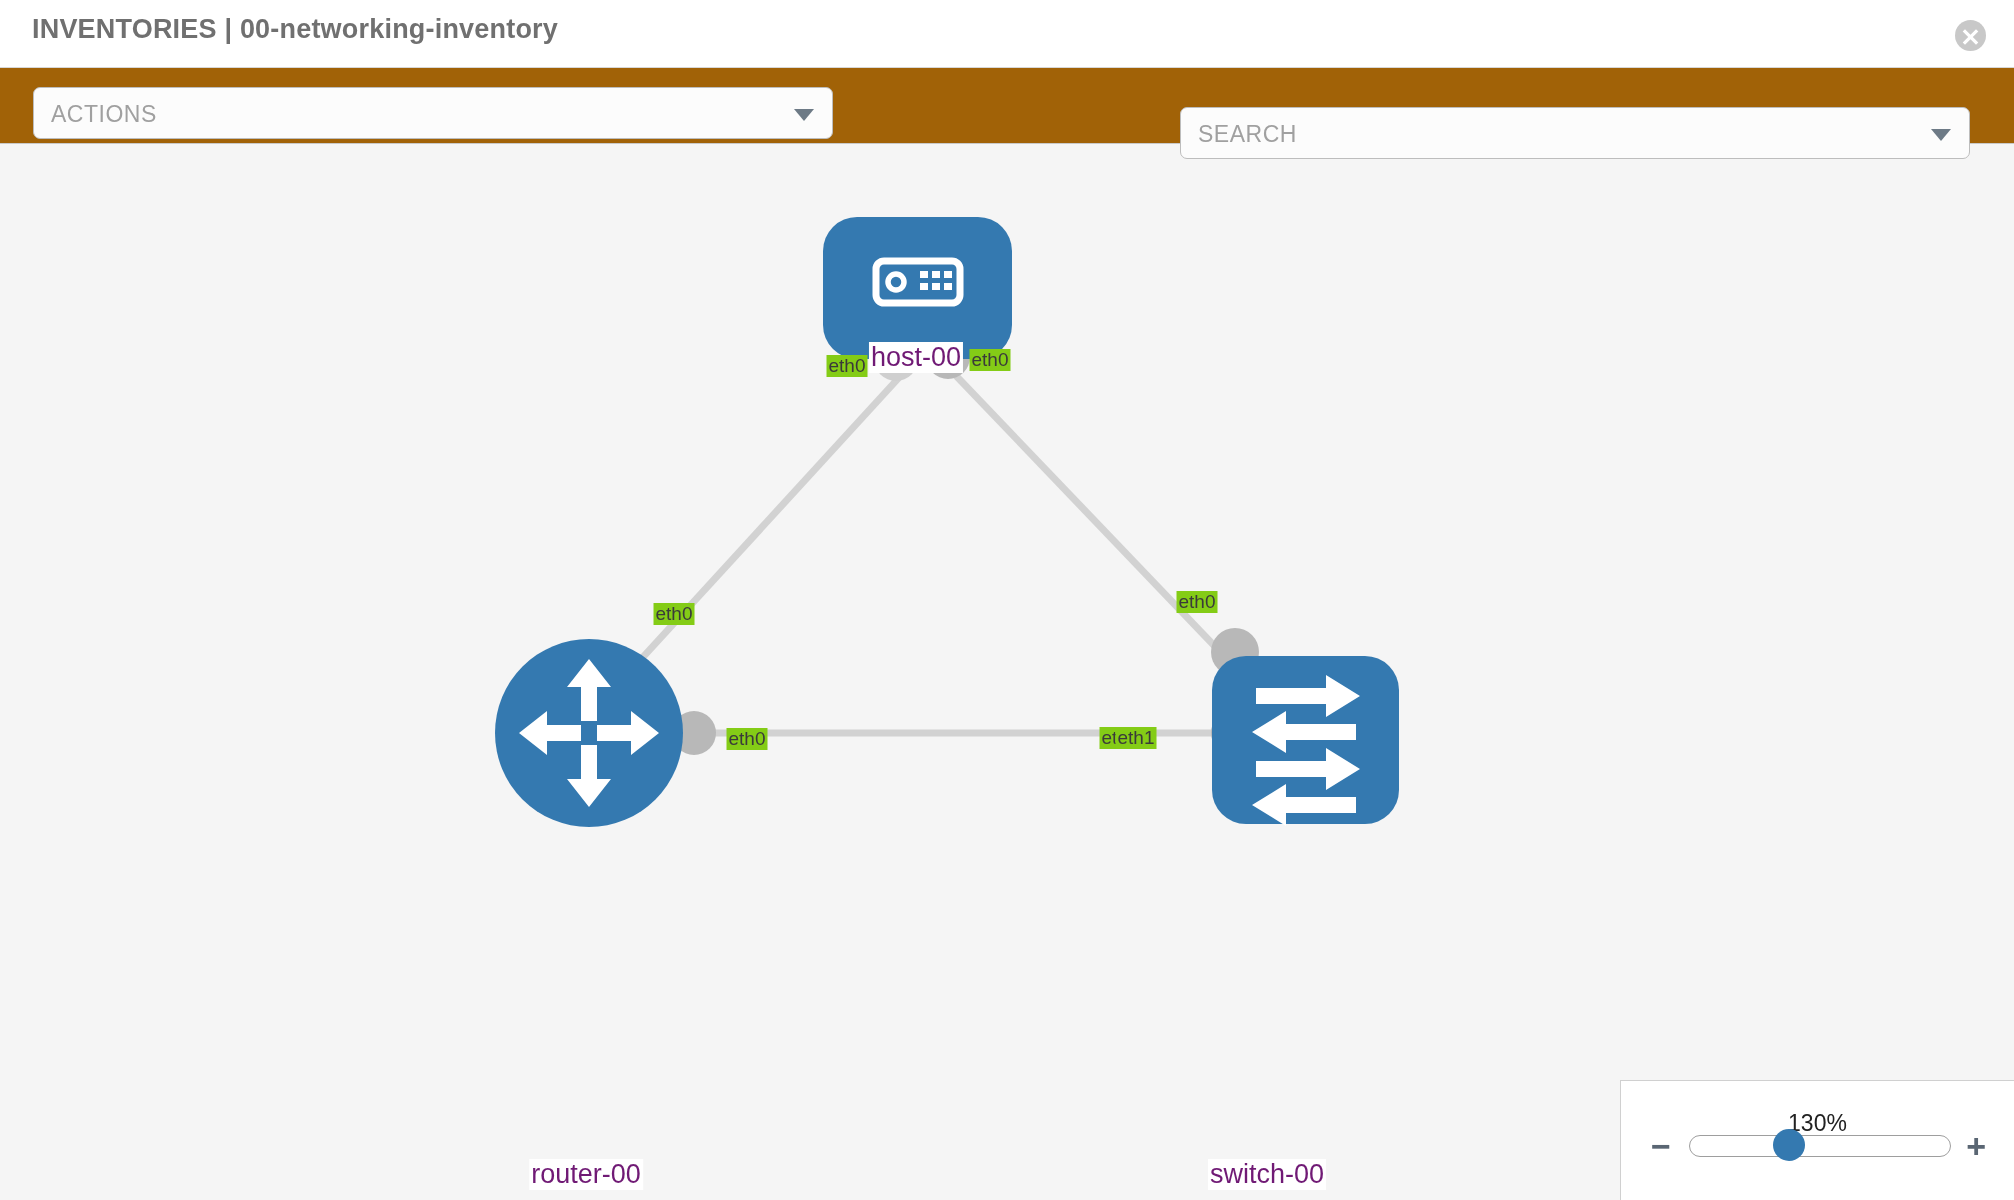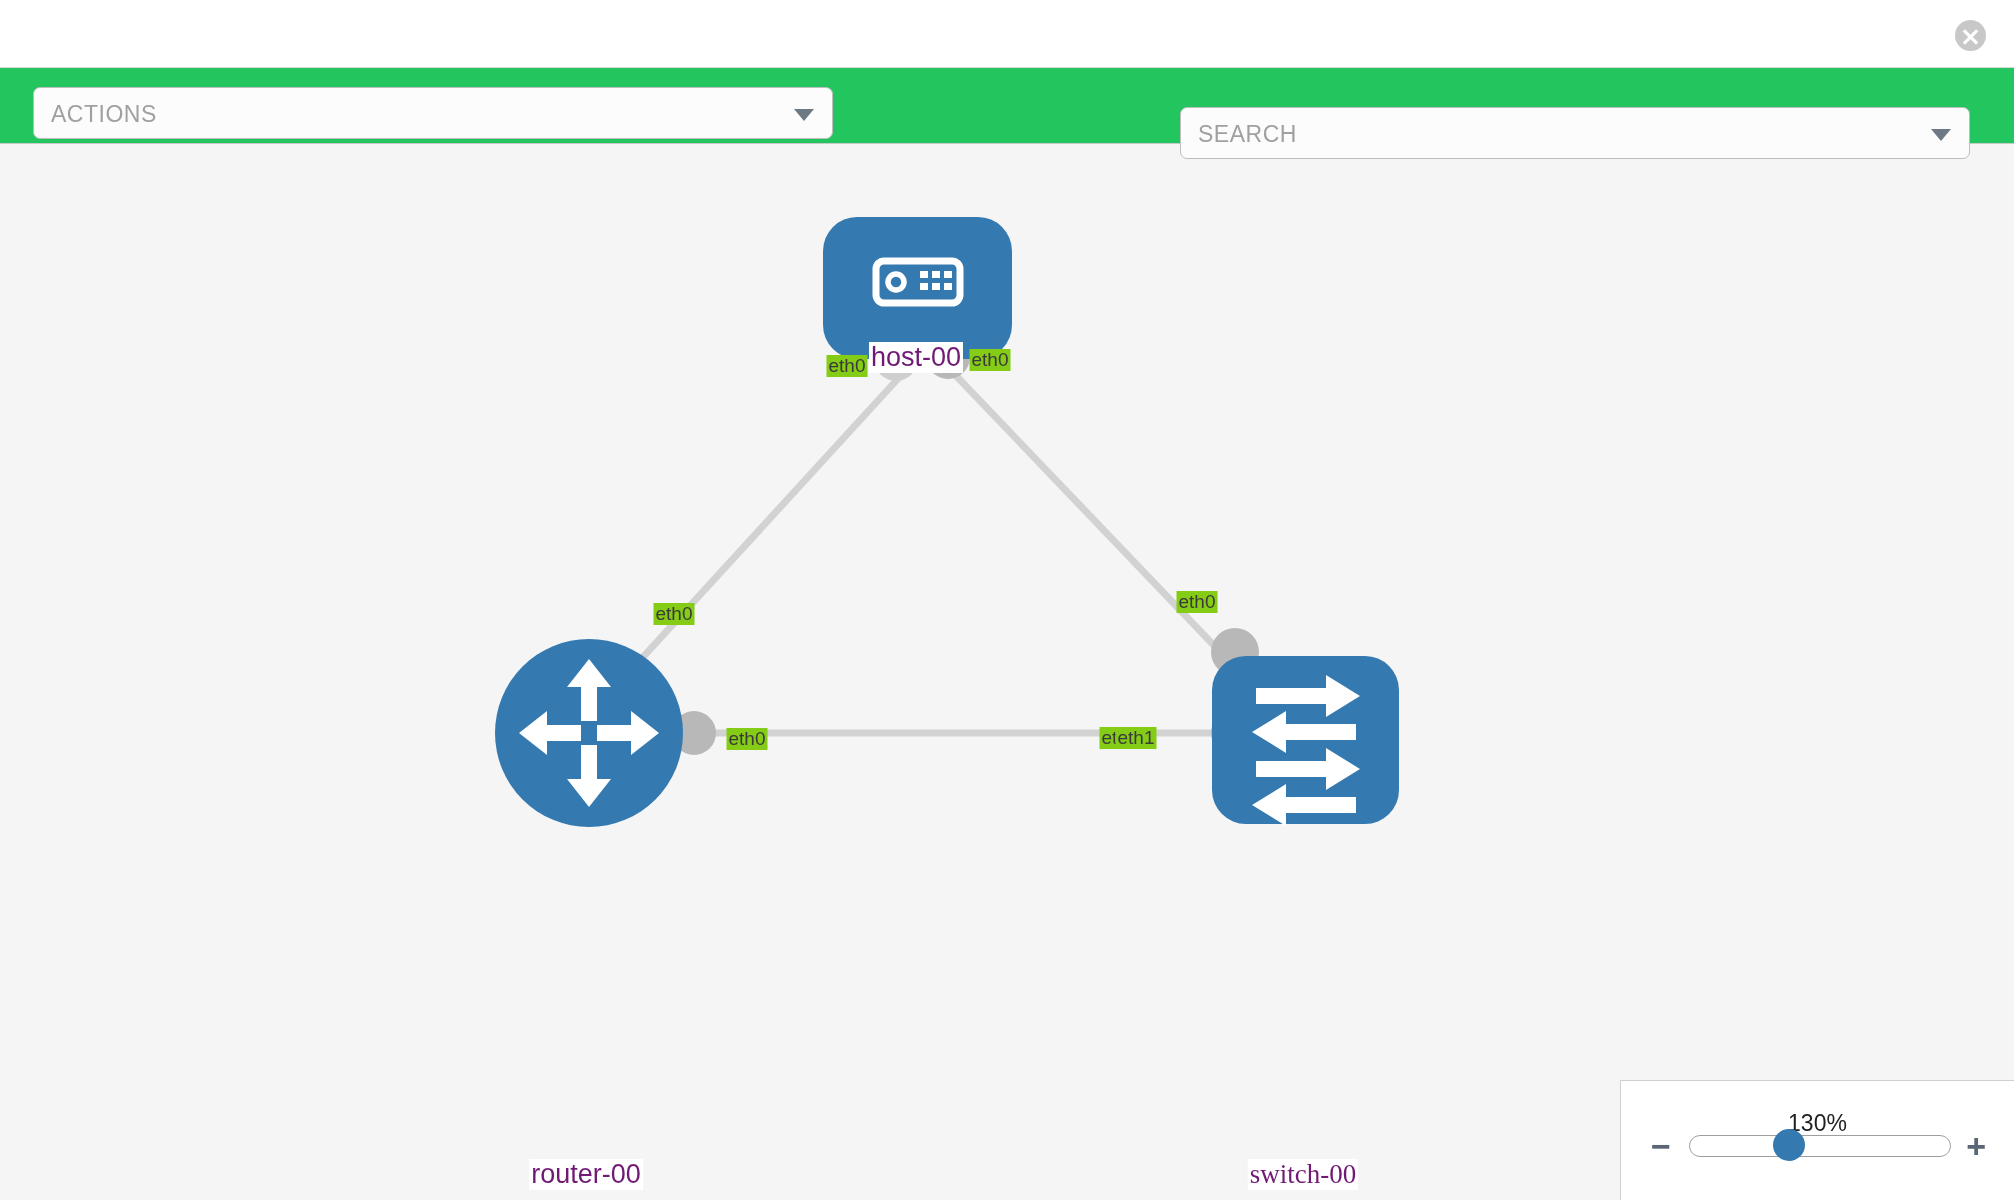--- a/index.html
+++ b/index.html
@@ -49,21 +49,21 @@
     cursor: pointer;
   }
   .close-btn svg { display: block; }
 
   
   .toolbar {
     position: absolute;
     top: 68px; left: 0;
     width: 2014px;
     height: 76px;
-    background: #22c55e;
+    background: #a16207;
     border-bottom: 1px solid #c9c9c9;
   }
 
   .select-box {
     position: absolute;
     background: #fcfcfc;
     border: 1px solid #bdbdbd;
     border-radius: 7px;
     height: 52px;
   }
@@ -188,20 +188,21 @@
     background: #3479b0;
     cursor: pointer;
   }
 </style>
 </head>
 <body>
 
 <div id="app">
 
   <div class="header">
+    <div class="header-title">INVENTORIES | 00-networking-inventory</div>
     <div class="close-btn">
       <svg width="31" height="31" viewBox="0 0 31 31">
         <path d="M10 9.2 L15.5 14.7 L21 9.2 L23.3 11.5 L17.8 17 L23.3 22.5 L21 24.8 L15.5 19.3 L10 24.8 L7.7 22.5 L13.2 17 L7.7 11.5 Z" fill="#ffffff"></path>
       </svg>
     </div>
   </div>
 
   <div class="toolbar">
 
     <div class="select-box" id="actions-select">
@@ -286,21 +287,21 @@
 
           <path d="M1360 610 L1326 589 L1326 602 L1256 602 L1256 618 L1326 618 L1326 631 Z"></path>
 
           <path d="M1252 646 L1286 625 L1286 638 L1356 638 L1356 654 L1286 654 L1286 667 Z"></path>
         </g>
       </g>
     </svg>
 
     <div class="node-label" style="left:916px; top:183px;">host-00</div>
     <div class="node-label" style="left:586px; top:1000px;">router-00</div>
-    <div class="node-label" style="left:1303px; top:1000px;font-family:Liberation Serif, serif;">switch-00</div>
+    <div class="node-label" style="left:1267px; top:1000px;">switch-00</div>
 
     <div class="iface-label" style="left:847px; top:196px;">eth0</div>
     <div class="iface-label" style="left:990px; top:190px;">eth0</div>
     <div class="iface-label" style="left:674px; top:444px;">eth0</div>
     <div class="iface-label" style="left:1197px; top:432px;">eth0</div>
     <div class="iface-label" style="left:747px; top:569px;">eth0</div>
     <div class="iface-label" style="left:1120px; top:568px;">eth0</div>
     <div class="iface-label" style="left:1136px; top:568px;">eth1</div>
 
     <div class="zoom-panel">

